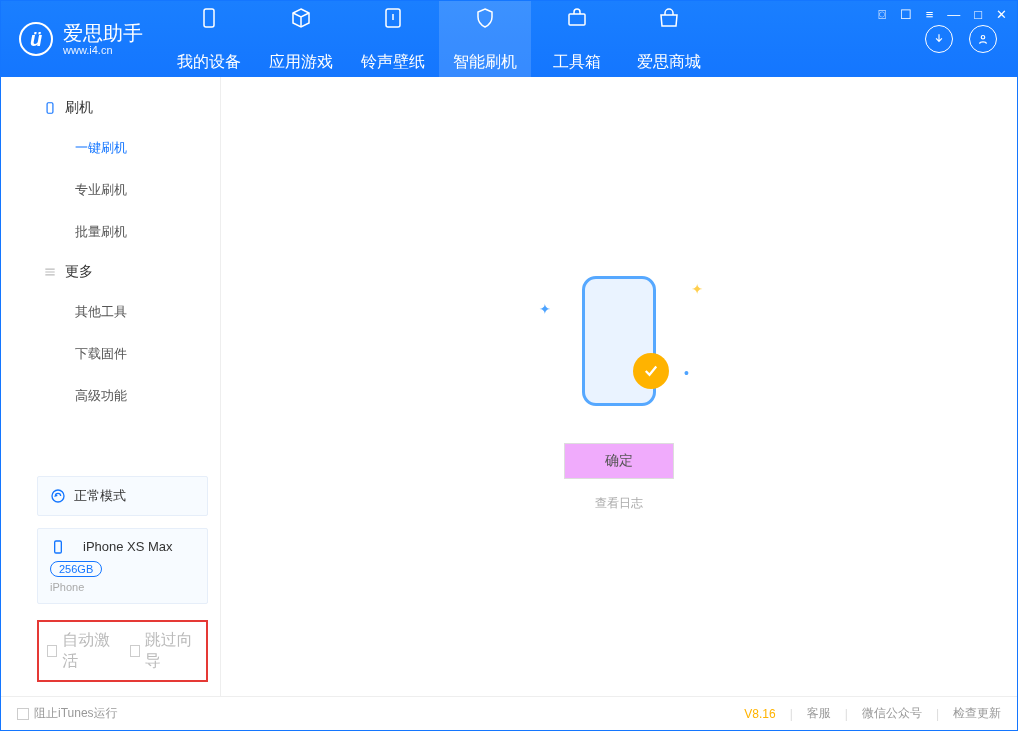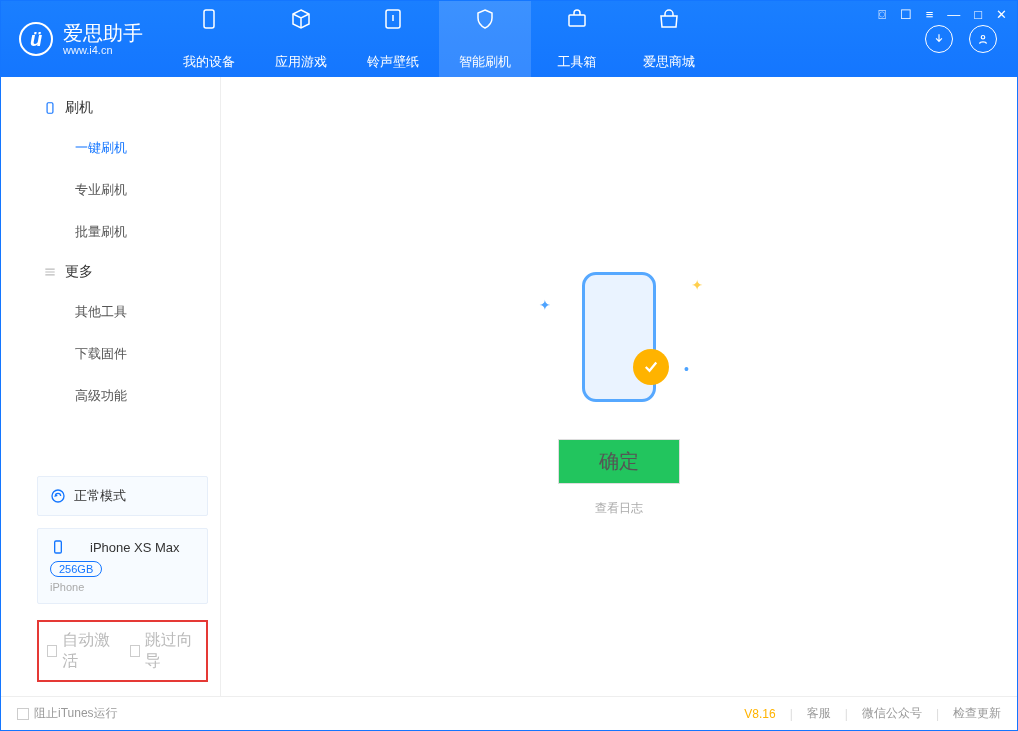--- a/index.html
+++ b/index.html
@@ -5,21 +5,21 @@
 * { margin: 0; padding: 0; box-sizing: border-box; font-family: "Microsoft YaHei", Arial, sans-serif; }
 body { background: #fff; }
 .window { width: 1018px; height: 731px; border: 1px solid #1476ff; display: flex; flex-direction: column; }
 .titlebar { height: 76px; background: linear-gradient(to bottom, #1a7fff, #1476ff); display: flex; align-items: stretch; color: #fff; }
 .logo-area { display: flex; align-items: center; padding: 0 20px 0 18px; gap: 10px; }
 .logo-circle { width: 34px; height: 34px; border: 2px solid #fff; border-radius: 50%; display: flex; align-items: center; justify-content: center; font-weight: bold; font-size: 20px; font-style: italic; }
 .logo-text { display: flex; flex-direction: column; }
 .logo-cn { font-size: 20px; font-weight: 500; line-height: 1.1; }
 .logo-url { font-size: 11px; opacity: .9; }
 .tabs { display: flex; }
-.tab { width: 92px; display: flex; flex-direction: column; align-items: center; justify-content: center; gap: 22px; cursor: pointer; font-size: 13px; }
+.tab { width: 92px; display: flex; flex-direction: column; align-items: center; justify-content: center; gap: 22px; cursor: pointer; font-size: 16px; }
 .tab.active { background: rgba(255,255,255,.15); }
 .tab-ico { width: 24px; height: 24px; display: flex; align-items: center; justify-content: center; }
 .tab-ico svg { width: 24px; height: 24px; fill: none; stroke: #fff; stroke-width: 1.5; }
 .spacer { flex: 1; }
 .winctrl-top { position: absolute; top: 6px; right: 10px; display: flex; gap: 14px; font-size: 13px; color: #fff; }
 .winctrl-top span { cursor: pointer; }
 .right-icons { display: flex; align-items: center; gap: 16px; padding-right: 20px; }
 .circ-btn { width: 28px; height: 28px; border: 1.5px solid #fff; border-radius: 50%; display: flex; align-items: center; justify-content: center; cursor: pointer; }
 
 .body { flex: 1; display: flex; overflow: hidden; padding-left: 24px; }
@@ -27,35 +27,35 @@
 .side-scroll { flex: 1; overflow: auto; padding-top: 12px; }
 .side-group { font-size: 14px; color: #333; }
 .side-head { display: flex; align-items: center; gap: 8px; padding: 10px 18px; font-weight: 500; }
 .side-head svg { width: 14px; height: 14px; }
 .side-item { padding: 12px 18px 12px 50px; color: #555; font-size: 13px; cursor: pointer; }
 .side-item.active { color: #1476ff; }
 
 .mode-box, .device-box { margin: 6px 12px; border: 1px solid #e6eef9; background: #f7fbff; border-radius: 2px; padding: 10px 12px; font-size: 13px; }
 .mode-box { display: flex; align-items: center; gap: 8px; color: #333; }
 .device-box { color: #333; }
-.device-head { display: flex; align-items: center; gap: 24px; font-weight: 500; }
+.device-head { display: flex; align-items: flex-start; gap: 17px; font-weight: 500; }
 .cap-badge { display: inline-block; margin-top: 6px; border: 1px solid #1476ff; color: #1476ff; font-size: 11px; border-radius: 10px; padding: 1px 8px; }
 .device-sub { color: #aaa; font-size: 11px; margin-top: 4px; }
 
 .checks { margin: 10px 12px 14px; border: 2px solid #e53935; padding: 8px 8px; display: flex; gap: 14px; font-size: 16px; color: #bbb; }
 .ck { display: flex; align-items: center; gap: 5px; cursor: pointer; }
 .ck-box { width: 12px; height: 12px; border: 1px solid #ccc; }
 
 .main { flex: 1; display: flex; flex-direction: column; align-items: center; justify-content: center; }
 .illus { position: relative; width: 180px; height: 160px; display: flex; align-items: center; justify-content: center; }
 .phone { width: 74px; height: 130px; border: 3px solid #56a8ff; border-radius: 14px; background: #eaf3ff; position: relative; }
 .check-badge { position: absolute; right: 40px; bottom: 32px; width: 36px; height: 36px; background: #ffb300; border-radius: 50%; display: flex; align-items: center; justify-content: center; }
 .sparkle { position: absolute; color: #4da3ff; font-size: 14px; }
 .msg { font-size: 18px; color: #333; margin-top: 14px; }
-.ok-btn { margin-top: 22px; border: 1px solid #ddd; background: #22c55e; padding: 8px 40px; font-size: 20px; color: #555; cursor: pointer; }
+.ok-btn { margin-top: 22px; border: 1px solid #ddd; background: #f0abfc; padding: 8px 40px; font-size: 14px; color: #555; cursor: pointer; }
 .log-link { margin-top: 16px; font-size: 12px; color: #aaa; cursor: pointer; }
 
 .statusbar { height: 34px; border-top: 1px solid #eee; display: flex; align-items: center; padding: 0 16px; font-size: 12px; color: #999; }
 .statusbar .ck { color: #999; }
 .status-right { margin-left: auto; display: flex; align-items: center; gap: 14px; }
 .status-right .sep { color: #ddd; }
 .status-right span { cursor: pointer; }
 .ver { color: #ffb300; }
 </style>
 </head>

